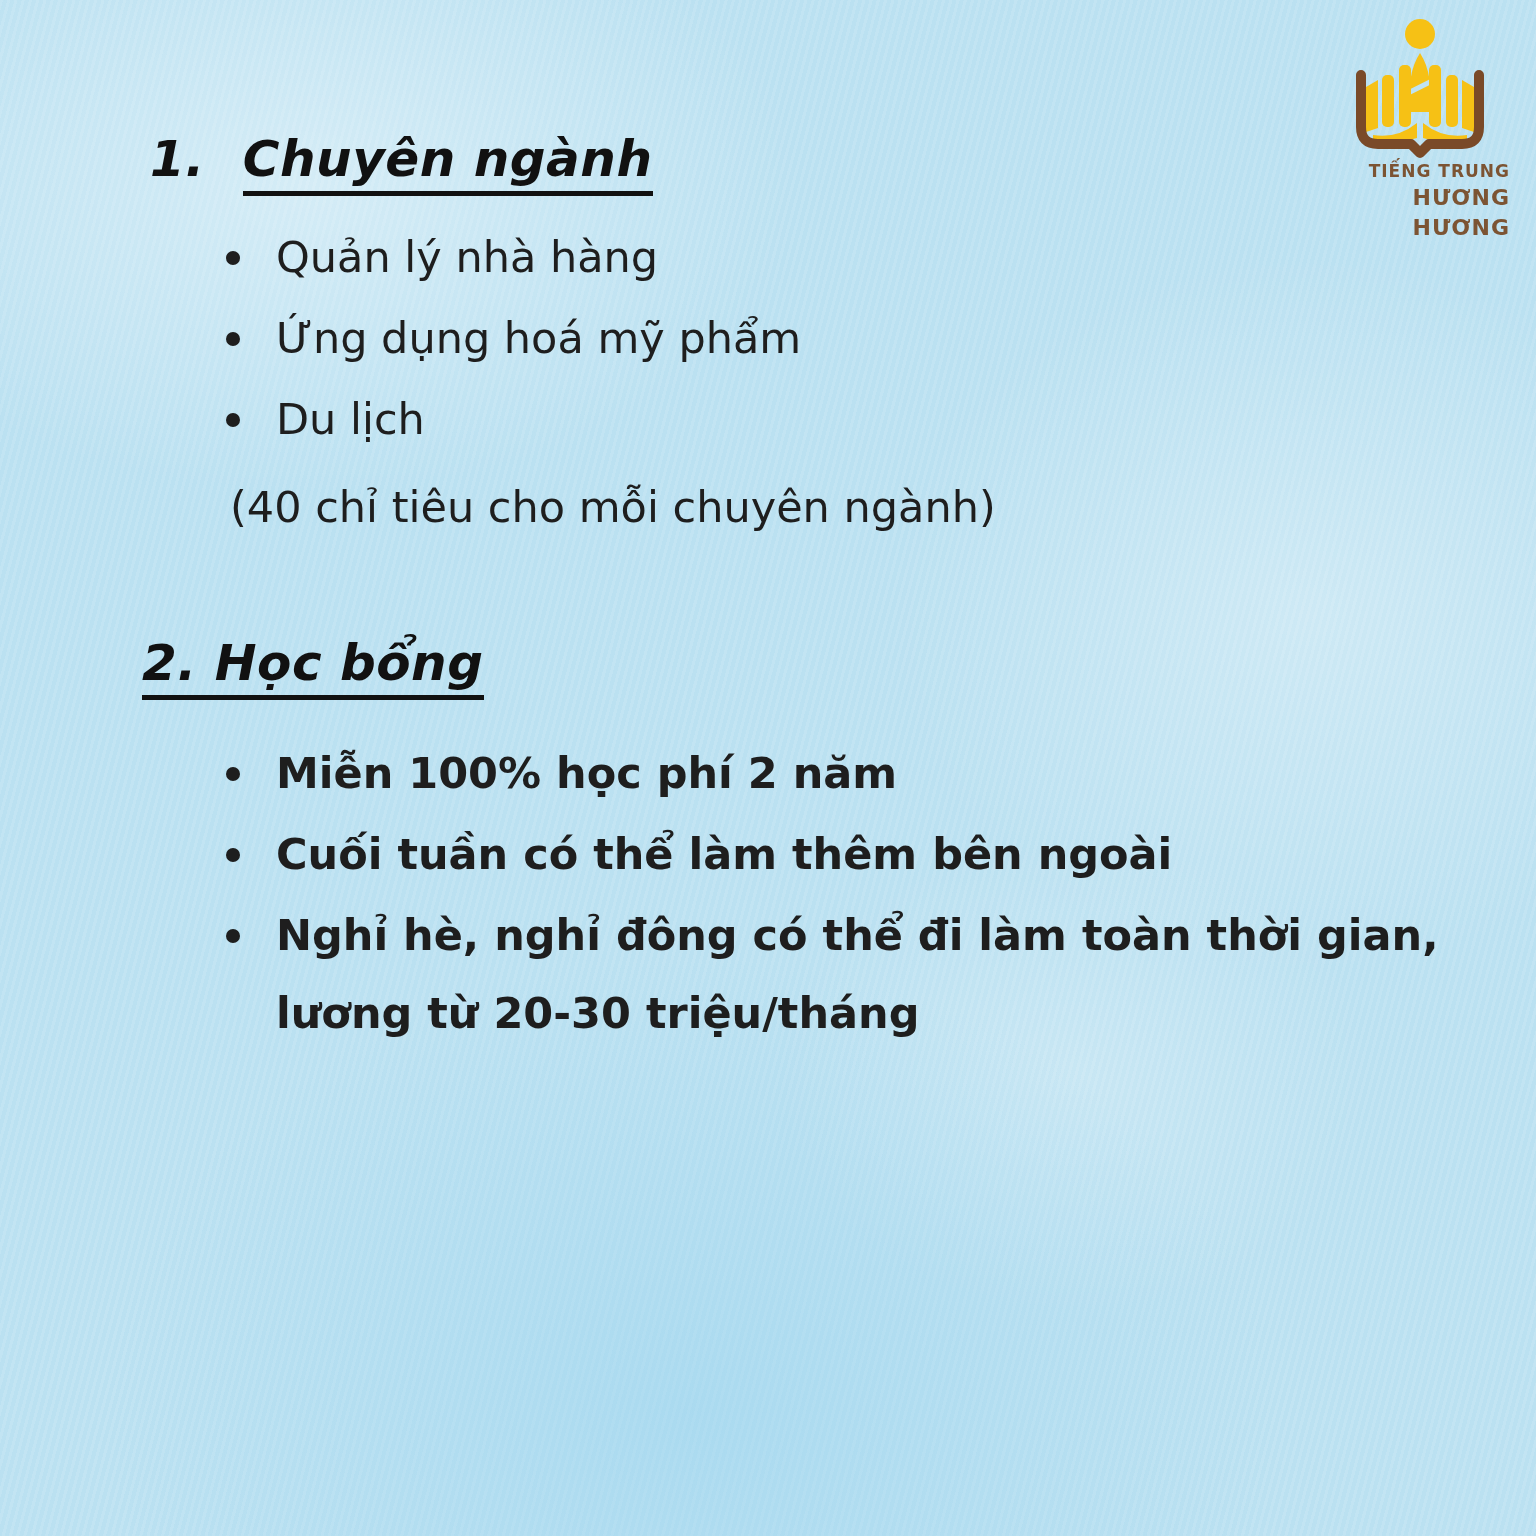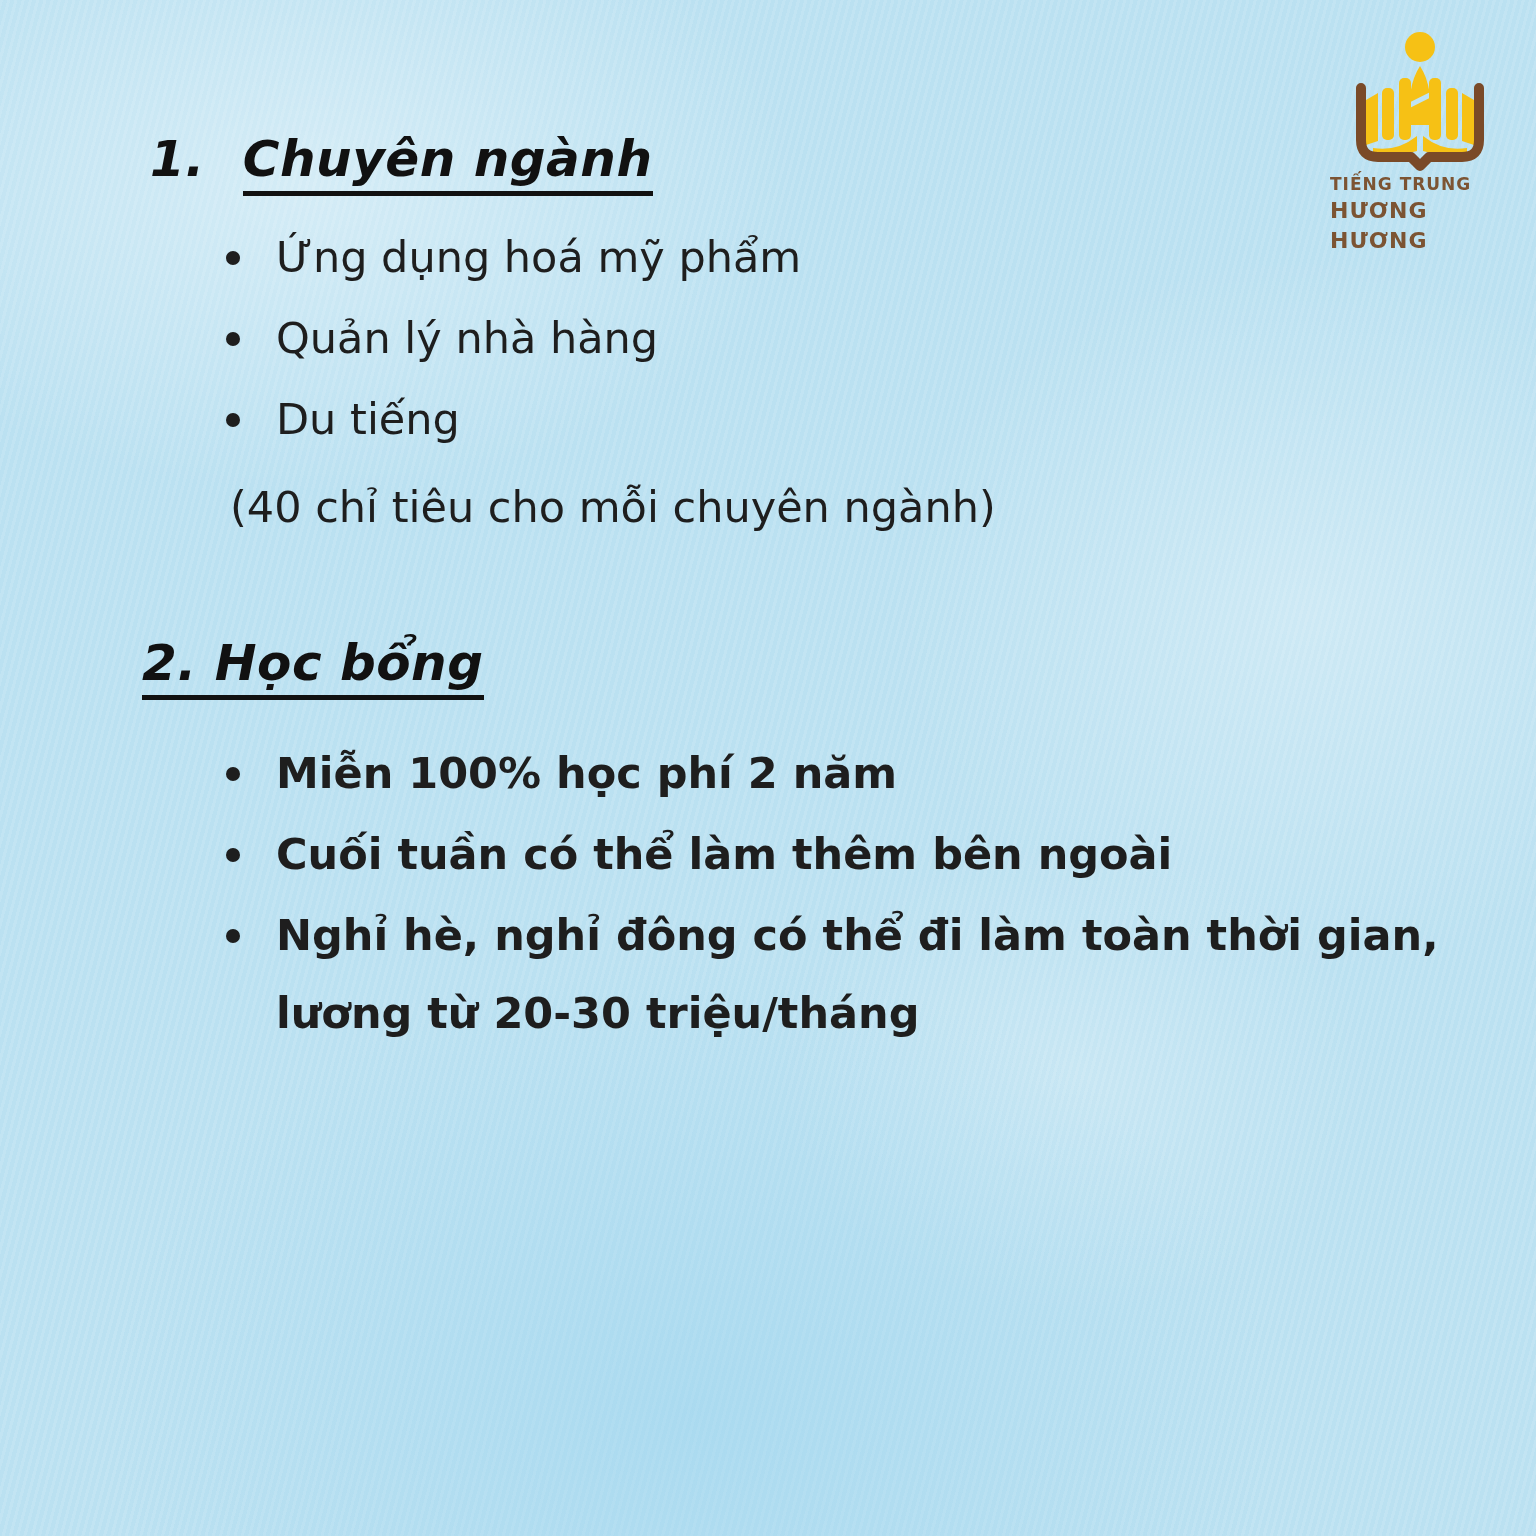--- a/index.html
+++ b/index.html
@@ -23,23 +23,23 @@
     padding-top:72px;
     text-align:center;
     color:#1b4586;
     font-weight:bold;
     font-size:50px;
     line-height:84px;
     letter-spacing:1.5px;
   }
   .logo{
     position:absolute;
-    top:28px;right:26px;
+    top:15px;right:26px;
     width:180px;
-    text-align:left;
+    text-align:right;
   }
   .logo svg{display:block;margin:0 auto;}
   .logo-text{
     color:#7c5433;
     font-weight:bold;
     letter-spacing:1px;
     line-height:1.35;
   }
   .logo-text .l1{font-size:17px;}
   .logo-text .l2{font-size:22px;}
@@ -123,23 +123,23 @@
   <div class="title-block">
   </div>
 
   <div class="content">
 
     <div class="s1">
       <div class="section-heading h1">
         <span class="num">1.</span><span class="underlined">Chuyên ngành</span>
       </div>
       <ul class="bullets">
+        <li>Quản lý nhà hàng</li>
         <li>Ứng dụng hoá mỹ phẩm</li>
-        <li>Quản lý nhà hàng</li>
-        <li>Du tiếng</li>
+        <li>Du lịch</li>
       </ul>
       <div class="note">(40 chỉ tiêu cho mỗi chuyên ngành)</div>
     </div>
 
     <div class="s2">
       <div class="section-heading h2">
         <span class="underlined"><span>2.</span> <span>Học bổng</span></span>
       </div>
       <ul class="bullets">
         <li>Miễn 100% học phí 2 năm</li>

